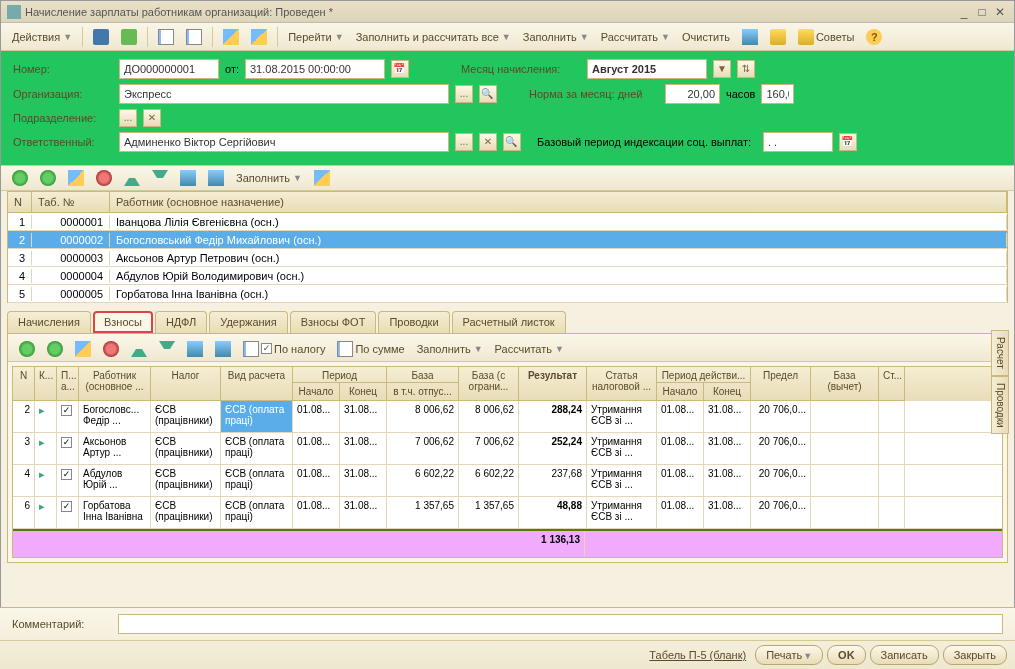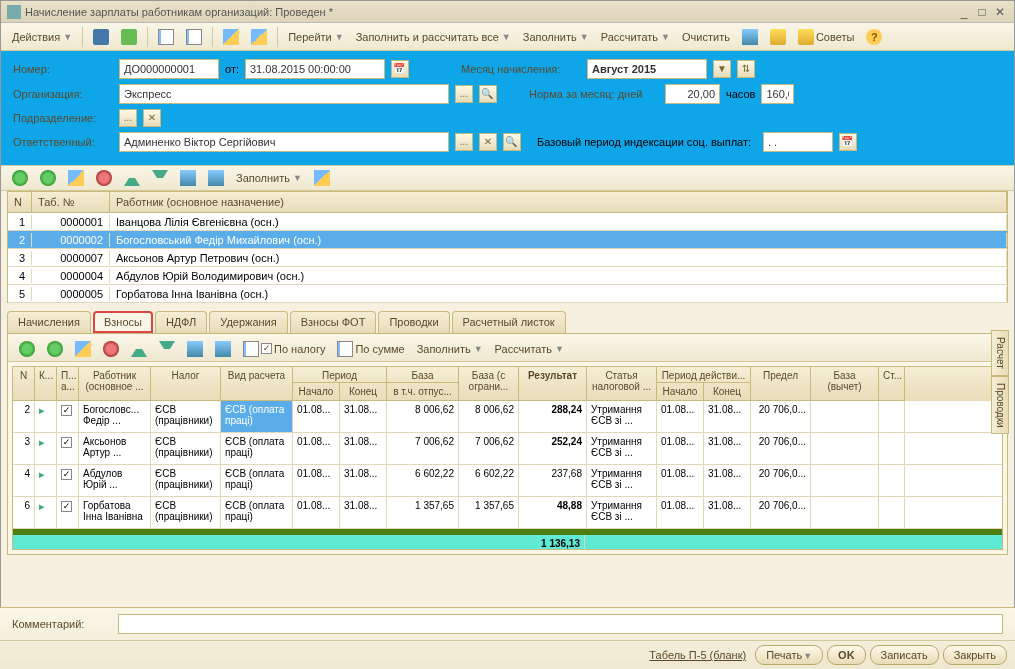--- a/index.html
+++ b/index.html
@@ -6,21 +6,21 @@
 body{background:#f5f0e0;width:1015px;height:669px;overflow:hidden;border:1px solid #999}
 .titlebar{background:linear-gradient(#e8e0c8,#ddd4b8);height:22px;display:flex;align-items:center;padding:0 6px;border-bottom:1px solid #bbb}
 .titlebar .icon{width:14px;height:14px;background:#7aa;margin-right:4px}
 .titlebar .title{flex:1;color:#555}
 .winbtn{width:16px;height:14px;margin-left:2px;text-align:center;cursor:pointer;font-size:12px;color:#555}
 .toolbar{background:linear-gradient(#faf6e8,#efe8d0);height:28px;display:flex;align-items:center;padding:0 6px;border-bottom:1px solid #d4c99a;gap:2px}
 .tbtn{padding:3px 4px;display:flex;align-items:center;gap:2px;cursor:pointer;border:1px solid transparent;border-radius:3px;color:#5a4a2a}
 .tbtn .ic{width:16px;height:16px;display:inline-block}
 .dd{font-size:9px;color:#888;margin-left:1px}
 .sep{width:1px;height:20px;background:#d4c99a;margin:0 3px}
-.form{padding:8px 12px;background:#0ea5e9}
+.form{padding:8px 12px;background:#22c55e}
 .frow{display:flex;align-items:center;margin-bottom:5px;gap:6px}
 .lbl{color:#5a4a2a;width:100px}
 .inp{border:1px solid #c9b97a;background:#fff;height:20px;padding:0 4px;color:#333}
 .inp.sel{display:flex;align-items:center}
 .inpbtn{width:18px;height:18px;border:1px solid #c9b97a;background:linear-gradient(#fdf8e8,#e8dcb8);font-size:10px;text-align:center;line-height:16px;cursor:pointer;color:#7a6a3a}
 .minitb{background:linear-gradient(#faf6e8,#efe8d0);height:26px;display:flex;align-items:center;padding:0 6px;border-top:1px solid #d4c99a;border-bottom:1px solid #d4c99a;gap:2px}
 .ic-add{background:radial-gradient(circle,#6c6 40%,#393 70%);border-radius:50%}
 .ic-del{background:radial-gradient(circle,#e77 40%,#a33 70%);border-radius:50%}
 .ic-edit{background:linear-gradient(135deg,#7bf 50%,#fc5 50%)}
 .ic-doc{background:#fff;border:1px solid #888;box-shadow:inset 2px 0 #8bf}
@@ -42,21 +42,21 @@
 .tab.active{background:#faf6e8;font-weight:normal}
 .tab.hl{border:2px solid #d44;padding:3px 9px}
 .tabpanel{border:1px solid #c9b97a;background:#faf6e8;margin:0 6px;padding-top:2px}
 .dgrid{border:1px solid #c9b97a;background:#fff;margin:4px;overflow:hidden}
 .dghead{display:flex;background:linear-gradient(#f5eed4,#e8dcb8)}
 .dgh{border-right:1px solid #c9b97a;border-bottom:1px solid #c9b97a;padding:3px 4px;color:#5a4a2a;font-size:10px;text-align:center;overflow:hidden}
 .dgrow{display:flex;border-bottom:1px solid #e0d8b8;min-height:32px}
 .dgc{border-right:1px solid #e0d8b8;padding:3px 4px;overflow:hidden;font-size:10px}
 .dgc.r{text-align:right}
 .dgc.sel{background:#5badea;color:#fff}
-.totrow{display:flex;border-top:6px solid #4d7c0f;background:#5eead4;height:20px}
+.totrow{display:flex;border-top:2px solid #4d7c0f;background:#f0abfc;height:28px}
 .chk{width:11px;height:11px;border:1px solid #888;background:#fff;display:inline-block;text-align:center;line-height:9px;font-size:9px}
 .arrow{color:#3a7;font-size:11px}
 .footer{position:absolute;bottom:0;left:0;right:0;background:linear-gradient(#faf6e8,#efe8d0);border-top:1px solid #c9b97a}
 .commrow{display:flex;align-items:center;padding:6px 12px;gap:6px}
 .btnrow{display:flex;justify-content:flex-end;align-items:center;padding:4px 8px;gap:4px;border-top:1px solid #d4c99a}
 .btn{padding:3px 10px;border:1px solid #b8a86a;background:linear-gradient(#fdf8e8,#e8dcb8);border-radius:9px;cursor:pointer;color:#5a4a2a}
 .sidebar{position:absolute;right:6px;top:330px;width:18px;display:flex;flex-direction:column}
 .sidetab{writing-mode:vertical-rl;padding:6px 2px;background:linear-gradient(90deg,#f5eed4,#e8dcb8);border:1px solid #c9b97a;font-size:10px;color:#5a4a2a;cursor:pointer}
 </style>
 </head>
@@ -221,21 +221,21 @@
         <div class="gc" style="width:78px;text-align:right">0000001</div>
         <div class="gc" style="flex:1">Iванцова Лiлiя Євгенiєвна (осн.)</div>
       </div>
       <div class="grow sel">
         <div class="gc" style="width:24px;text-align:right">2</div>
         <div class="gc" style="width:78px;text-align:right">0000002</div>
         <div class="gc" style="flex:1">Богословський Федiр Михайлович (осн.)</div>
       </div>
       <div class="grow">
         <div class="gc" style="width:24px;text-align:right">3</div>
-        <div class="gc" style="width:78px;text-align:right">0000007</div>
+        <div class="gc" style="width:78px;text-align:right">0000003</div>
         <div class="gc" style="flex:1">Аксьонов Артур Петрович (осн.)</div>
       </div>
       <div class="grow">
         <div class="gc" style="width:24px;text-align:right">4</div>
         <div class="gc" style="width:78px;text-align:right">0000004</div>
         <div class="gc" style="flex:1">Абдулов Юрiй Володимирович (осн.)</div>
       </div>
       <div class="grow">
         <div class="gc" style="width:24px;text-align:right">5</div>
         <div class="gc" style="width:78px;text-align:right">0000005</div>

